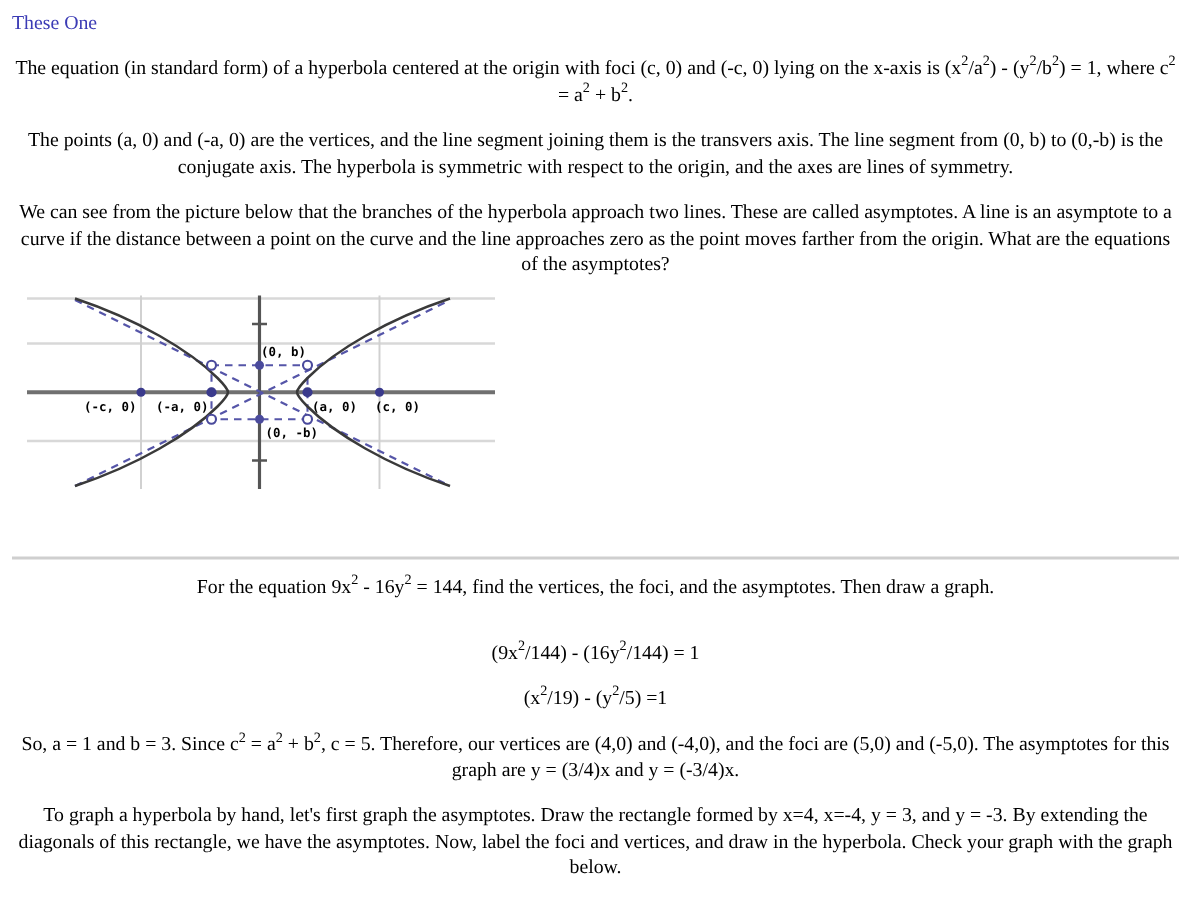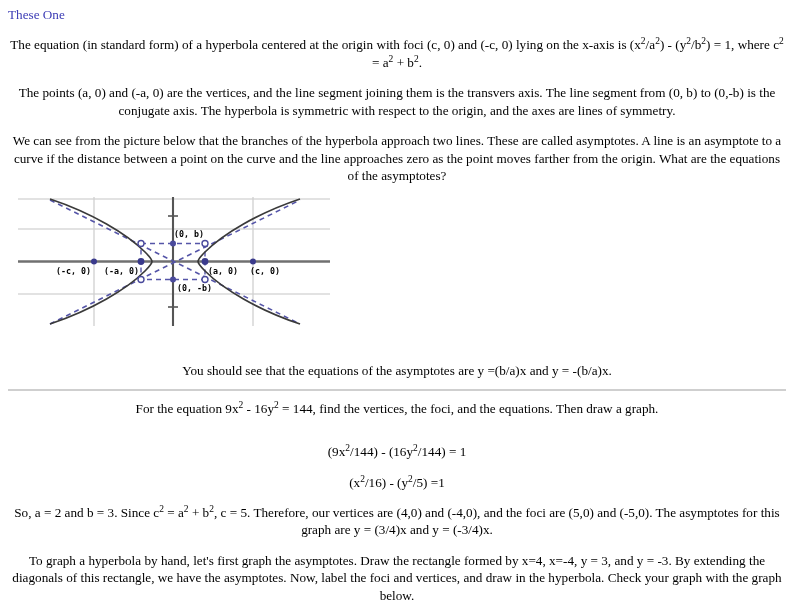--- a/index.html
+++ b/index.html
@@ -140,38 +140,37 @@
       <text class="fig-label" x="96" y="80">(-a, 0)</text>
       <text class="fig-label" x="200" y="80">(a, 0)</text>
       <text class="fig-label" x="242" y="80">(c, 0)</text>
       <text class="fig-label" x="166" y="43">(0, b)</text>
       <text class="fig-label" x="169" y="97">(0, -b)</text>
     </svg>
   </div>
 
   <div class="spacer-sm"></div>
 
-  <p class="para">You should see that the equations of the asymptotes are y =(b/a)x and y = -(b/a)x.</p>
 
   <hr class="rule">
 
-  <p class="para"><span>For the equation 9x</span><sup>2</sup><span> - 16y</span><sup>2</sup><span> = 144, find the vertices, the foci, and the equations. Then draw a graph.</span></p>
+  <p class="para"><span>For the equation 9x</span><sup>2</sup><span> - 16y</span><sup>2</sup><span> = 144, find the vertices, the foci, and the asymptotes. Then draw a graph.</span></p>
 
   <div class="spacer-sm"></div>
 
 
   <div class="spacer-sm"></div>
 
   <p class="para eqn"><span>(9x</span><sup>2</sup><span>/144) - (16y</span><sup>2</sup><span>/144) = 1</span></p>
 
   <div class="spacer-sm"></div>
 
-  <p class="para eqn"><span>(x</span><sup>2</sup><span>/16) - (y</span><sup>2</sup><span>/5) =1</span></p>
+  <p class="para eqn"><span>(x</span><sup>2</sup><span>/19) - (y</span><sup>2</sup><span>/5) =1</span></p>
 
   <div class="spacer-sm"></div>
 
-  <p class="para"><span>So, a = 2 and b = 3. Since c</span><sup>2</sup><span> = a</span><sup>2</sup><span> + b</span><sup>2</sup><span>, c = 5. Therefore, our vertices are (4,0) and (-4,0), and the foci are (5,0) and (-5,0). The asymptotes for this graph are y = (3/4)x and y = (-3/4)x.</span></p>
+  <p class="para"><span>So, a = 1 and b = 3. Since c</span><sup>2</sup><span> = a</span><sup>2</sup><span> + b</span><sup>2</sup><span>, c = 5. Therefore, our vertices are (4,0) and (-4,0), and the foci are (5,0) and (-5,0). The asymptotes for this graph are y = (3/4)x and y = (-3/4)x.</span></p>
 
   <div class="spacer-sm"></div>
 
   <p class="para">To graph a hyperbola by hand, let's first graph the asymptotes. Draw the rectangle formed by x=4, x=-4, y = 3, and y = -3. By extending the diagonals of this rectangle, we have the asymptotes. Now, label the foci and vertices, and draw in the hyperbola. Check your graph with the graph below.</p>
 
 </div>
 
 </body></html>

